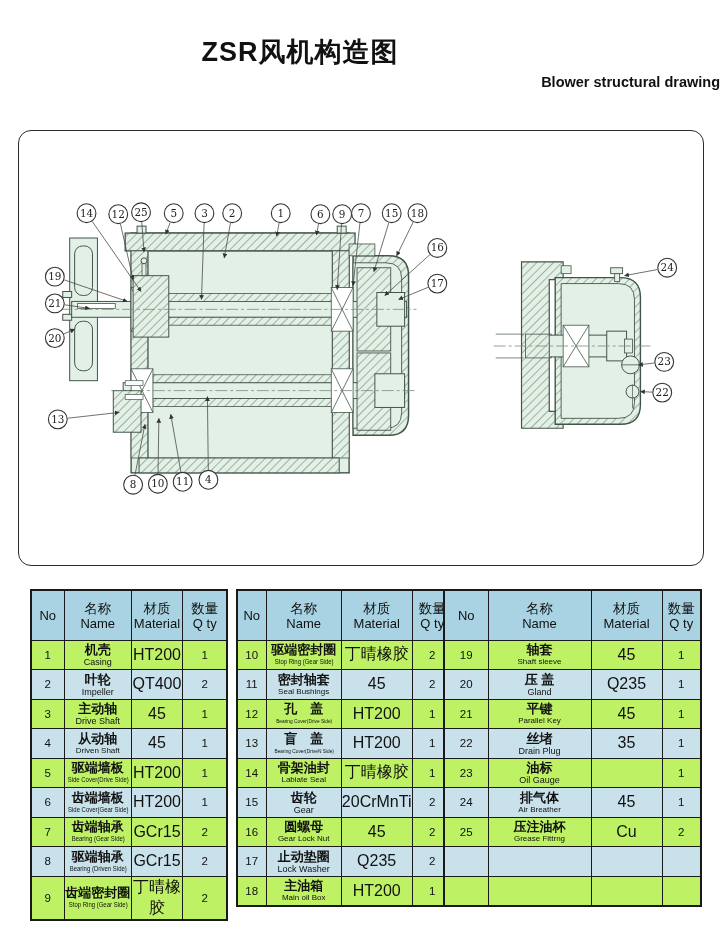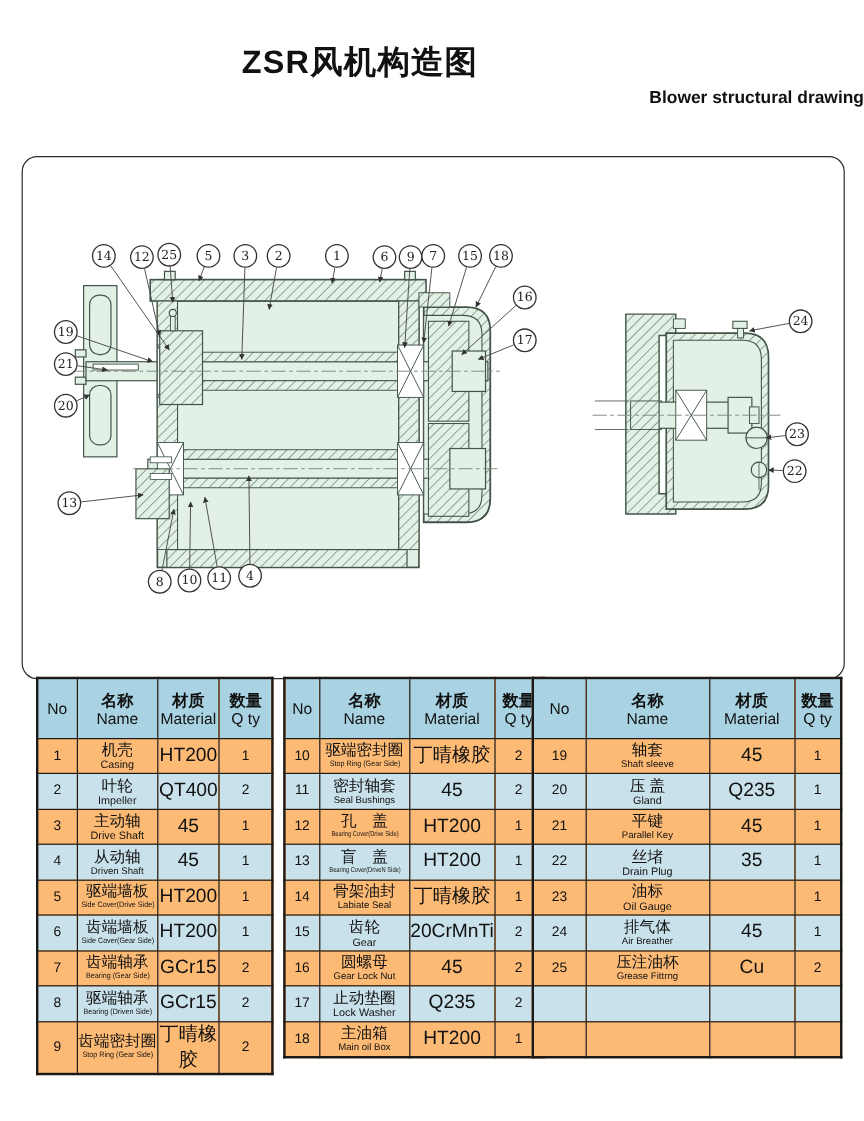--- a/index.html
+++ b/index.html
@@ -16,35 +16,35 @@
     border:1.6px solid #2b2b2b;border-radius:13px;background:#fff}
   .frame svg{width:100%;height:100%;display:block}
 
   
   .bcirc{fill:#fff;stroke:#333;stroke-width:1.1}
   .btxt{font:10.5px "DejaVu Serif",serif;text-anchor:middle;dominant-baseline:middle;fill:#222}
   .leader{stroke:#4a4a4a;stroke-width:0.8;fill:none}
   .cl{stroke:#7b8a7e;stroke-width:0.8;stroke-dasharray:12 3 3 3;fill:none}
 
   
-  table.parts{position:absolute;top:564px;border-collapse:collapse;table-layout:fixed;
-    background:#fdba74}
+  table.parts{position:absolute;top:589px;border-collapse:collapse;table-layout:fixed;
+    background:#bef264}
   #t1{left:30px}#t2{left:236px}#t3{left:443px}
   table.parts{border:2px solid var(--tb)}
   table.parts th,table.parts td{border:1px solid var(--tb);padding:0;text-align:center;
     vertical-align:middle;overflow:hidden}
   table.parts th{height:50px;background:var(--hdr);font-weight:normal}
   table.parts td{height:29.5px}
   table.parts tr.alt td{background:var(--alt)}
   th{font-size:13px}
-  .hzh{font-size:13.5px;font-weight:700;line-height:16px}
+  .hzh{font-size:13.5px;font-weight:400;line-height:16px}
   .hen{font-size:13px;line-height:13px}
   .cno,.cqty{font-size:11.5px}
   .cmat{font-size:16px}
-  .nzh{font-size:13px;font-weight:400;line-height:15px;white-space:nowrap}
+  .nzh{font-size:13px;font-weight:700;line-height:15px;white-space:nowrap}
   .nen{font-size:9px;line-height:10px;white-space:nowrap}
   .nen.en-s{font-size:8px}
   .nen.en-xs{font-size:6.5px;transform:scaleX(.92);transform-origin:center}
   .nen.en-xxs{font-size:6px;transform:scaleX(.8);transform-origin:center}
 </style>
 </head>
 <body>
 
 <div class="title">ZSR风机构造图</div>
 <div class="subtitle">Blower structural drawing</div>

